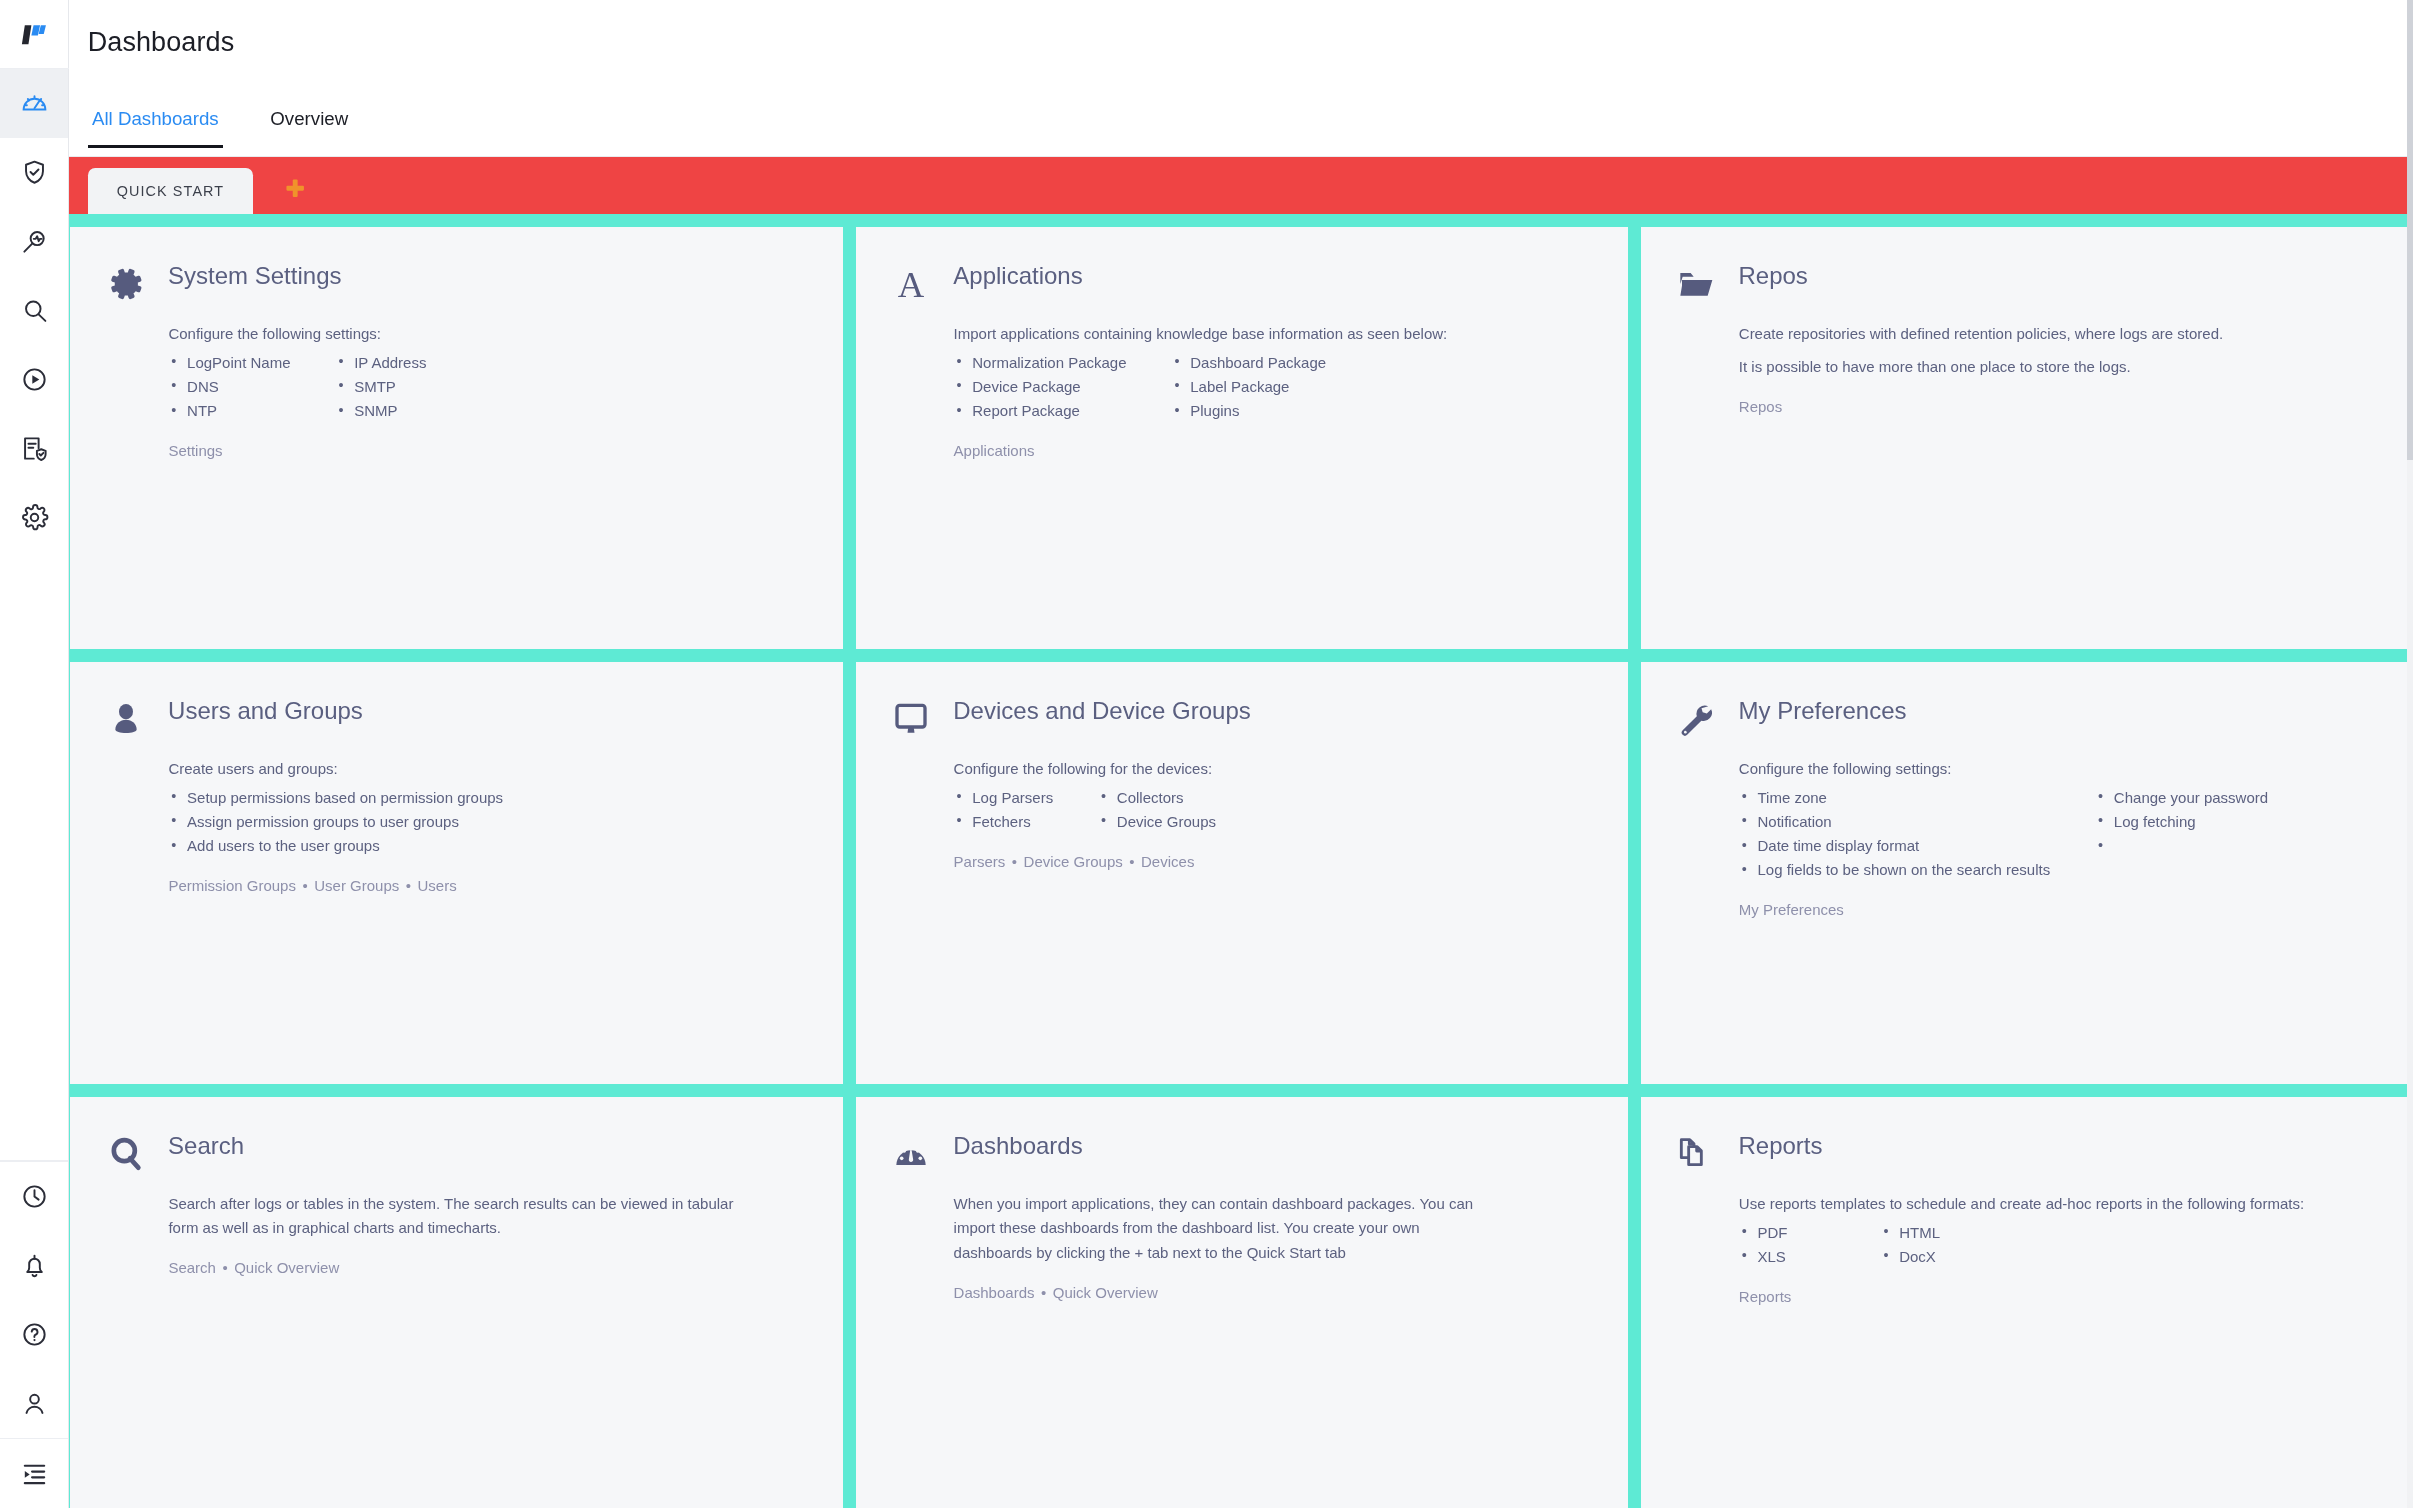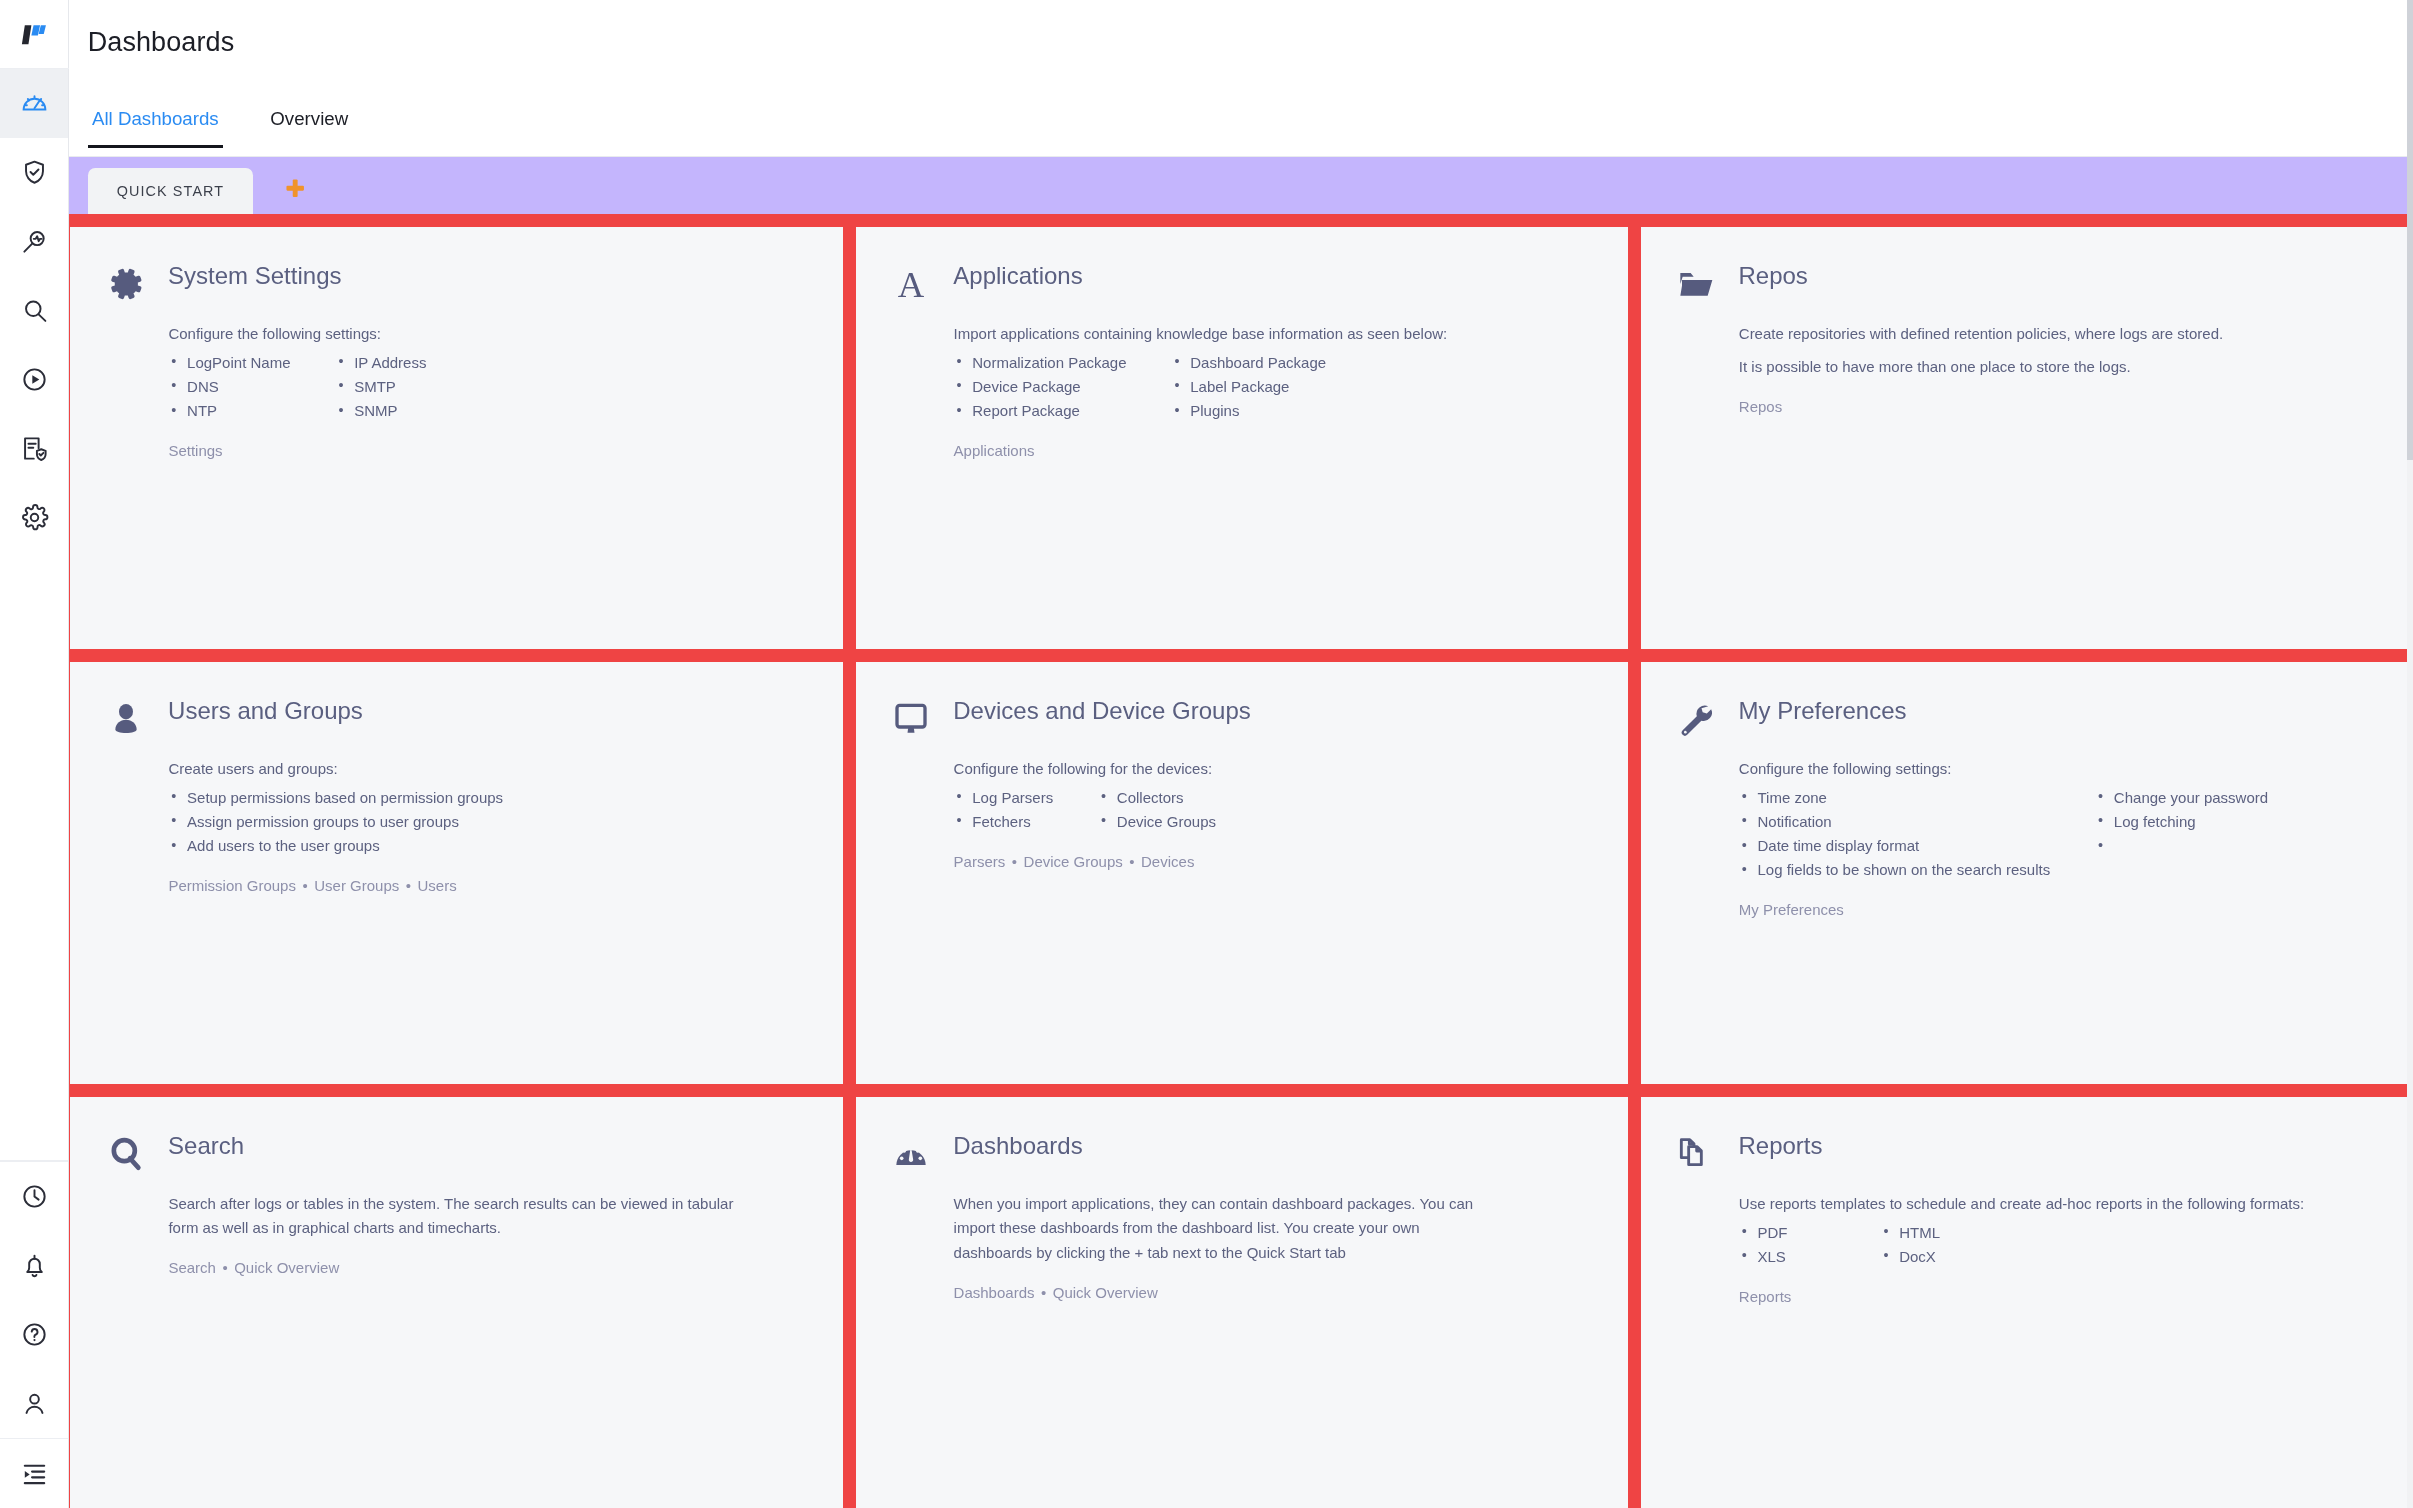--- a/index.html
+++ b/index.html
@@ -61,21 +61,21 @@
     font-size:18.7px; line-height:1;
     padding:0 4.3px 16px 4.3px;
     color:#1c1e26;
     cursor:pointer;
     border-bottom:3.6px solid transparent;
   }
   .tab.active { color:#2a8bf2; border-bottom-color:#14161d; }
 
   
   #subtabs {
-    background:#c4b5fd;
+    background:#ef4444;
     height:57px; flex:0 0 57px;
     display:flex; align-items:flex-end;
     padding-left:18.7px;
     position:relative;
   }
   #subtabs:after{
     content:""; position:absolute; left:0; right:0; bottom:0; height:0;
   }
   .qs-tab {
     background:#f2f3f5;
@@ -90,21 +90,21 @@
   .add-tab {
     margin-left:26px; margin-bottom:8.6px;
     width:32px; height:32px;
     display:flex; align-items:center; justify-content:center;
     cursor:pointer;
   }
 
   
   #grid {
     flex:1 1 auto;
-    background:#ef4444;
+    background:#5eead4;
     padding:13px 0 0 0;
     display:grid;
     grid-template-columns:1fr 1fr 1fr;
     grid-auto-rows:422px;
     gap:13px 13px;
     padding-left:1.4px; padding-right:0px;
     overflow:hidden;
   }
   .card {
     background:#f6f7f9;

